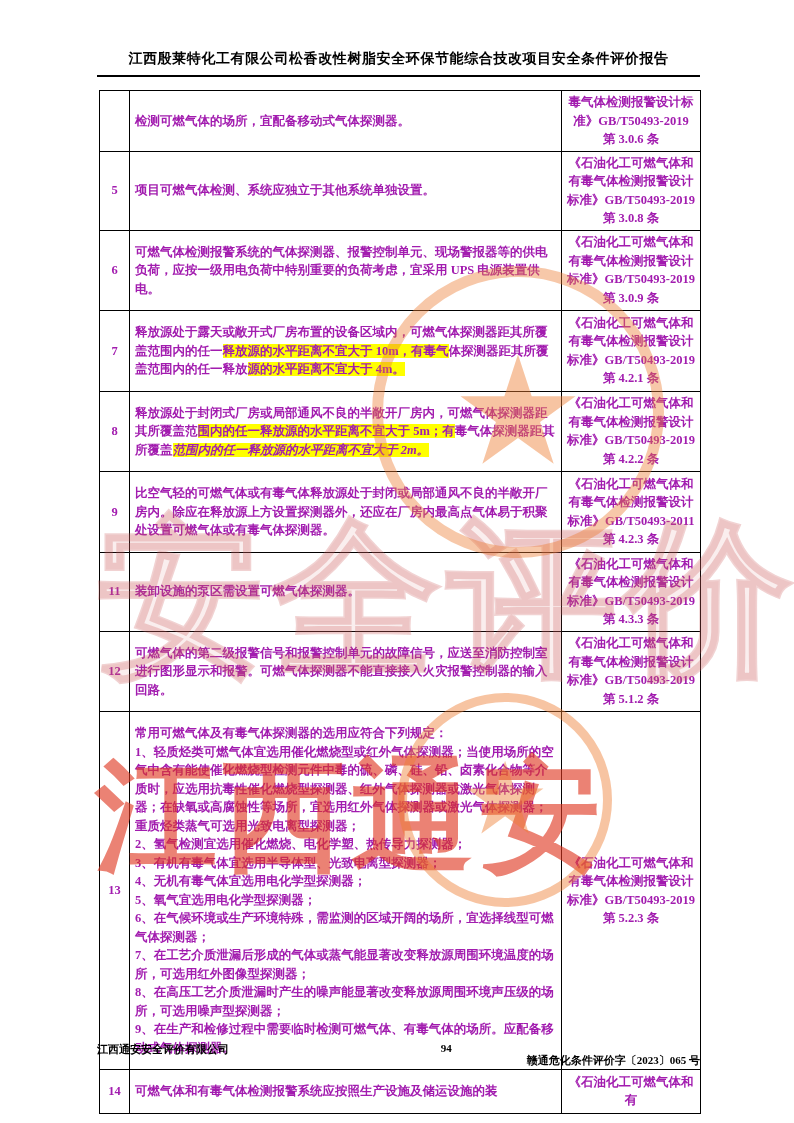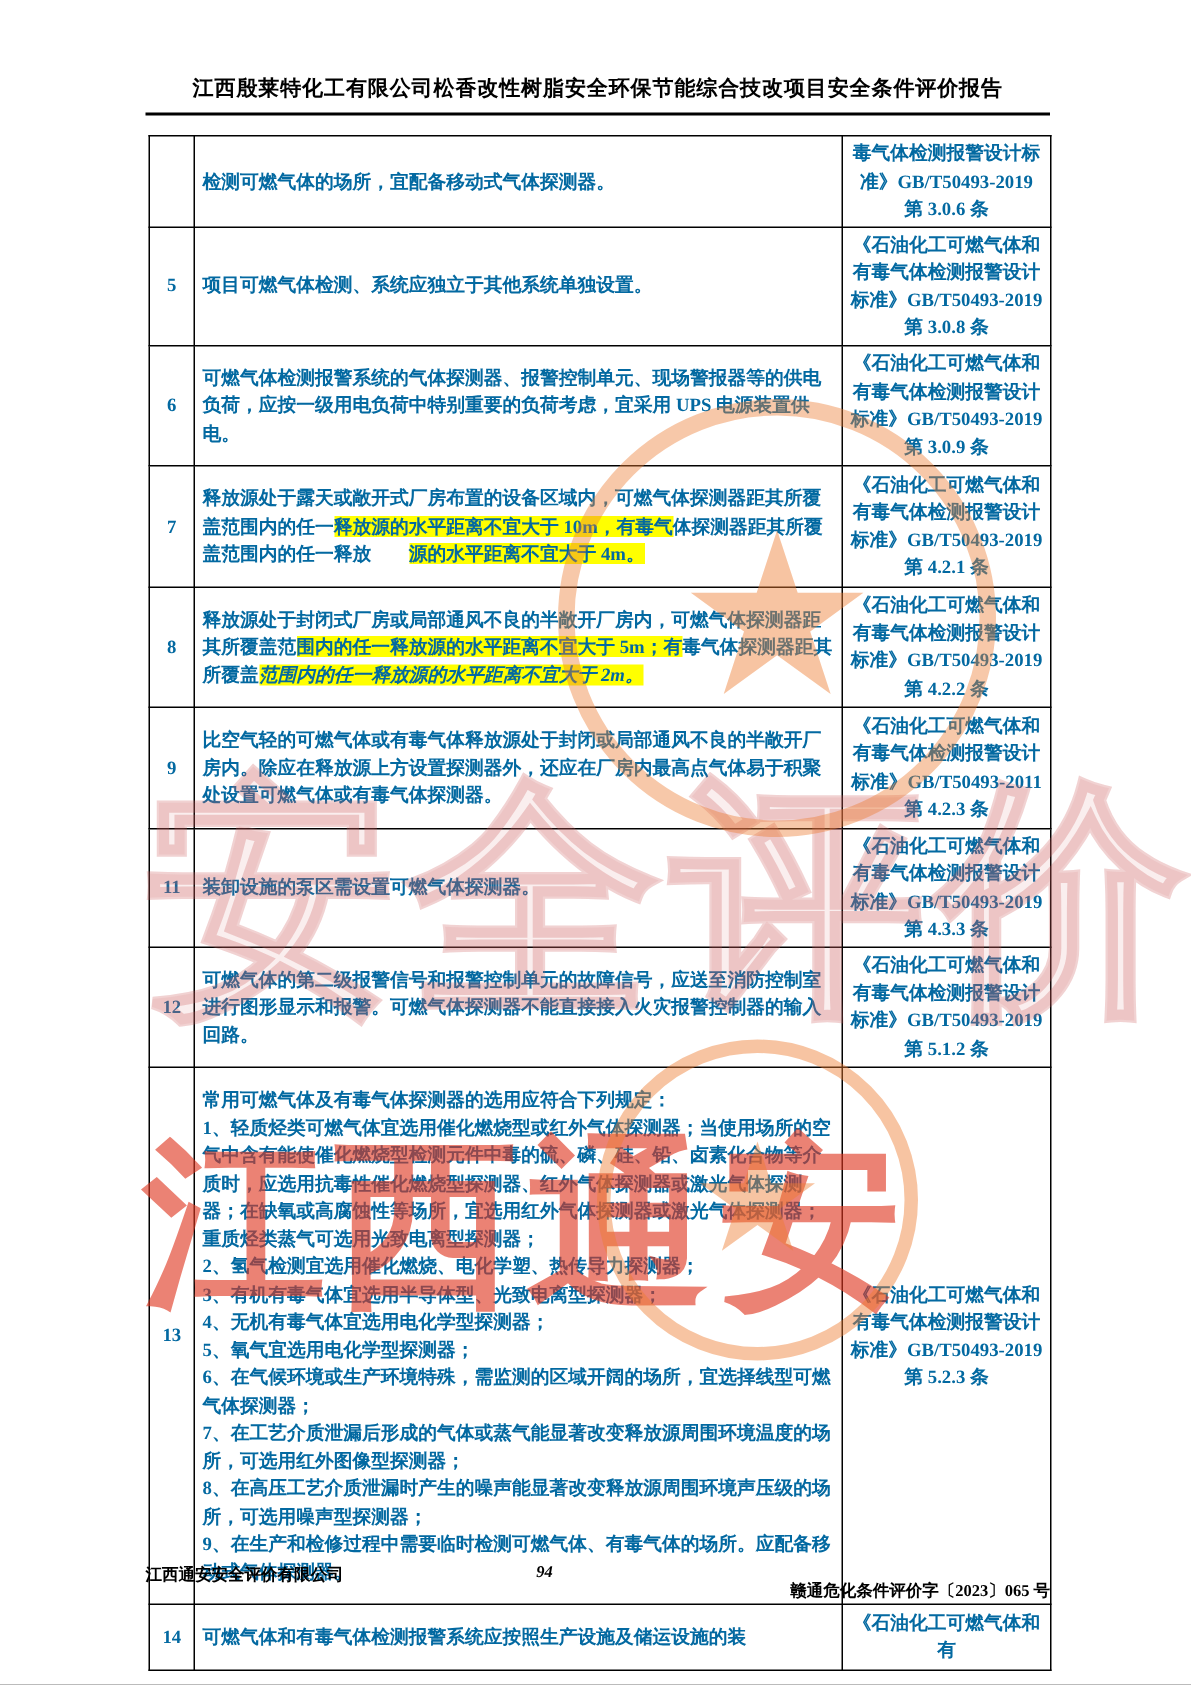--- a/index.html
+++ b/index.html
@@ -10,42 +10,42 @@
     margin:0 auto; overflow:hidden; color:#000;
   }
   
   .header { position:absolute; left:97px; top:50px; width:603px; border-bottom:2px solid #000; padding-bottom:7px; }
   .title { font-size:14px; font-weight:bold; text-align:center; letter-spacing:0.6px; white-space:nowrap; }
   
   table.main-table {
     position:absolute; left:99px; top:90px; width:601px;
     border-collapse:collapse; table-layout:fixed; z-index:1;
   }
-  td { border:1px solid #000; font-size:12.5px; font-weight:bold; line-height:18.5px; vertical-align:middle; color:#0369a1; }
+  td { border:1px solid #000; font-size:12.5px; font-weight:bold; line-height:18.5px; vertical-align:middle; color:#a21caf; }
   td.col-num { text-align:center; padding:2px 1px; }
   td.col-content { padding:12px 5px; white-space:pre-line; text-align:left; }
   td.col-standard { text-align:center; padding:2px 4px; }
   tr:nth-child(1){height:58px}
   tr:nth-child(2){height:76px}
   tr:nth-child(3){height:76px}
   tr:nth-child(4){height:70px}
   tr:nth-child(5){height:72px}
   tr:nth-child(6){height:76px}
   tr:nth-child(7){height:72px}
   tr:nth-child(8){height:74px}
   tr:nth-child(9){height:346px}
   tr:nth-child(10){height:24px}
   .hl { background:#ffff00; }
   
   .footer {
     position:absolute; left:97px; top:1042px; width:603px;
     display:flex; font-size:11px; font-weight:bold; z-index:1;
   }
   .footer .f-left  { flex:1; text-align:left; }
-  .footer .f-mid   { flex:1; text-align:center;font-style:italic; }
+  .footer .f-mid   { flex:1; text-align:right; }
   .footer .f-right { flex:1.4; text-align:right; white-space:nowrap;margin-top:11px; }
   
   .watermarks { position:absolute; inset:0; z-index:3; pointer-events:none; }
   .wm-outline {
     position:absolute; left:96px; top:488px; font-size:168px; font-weight:bold;
     letter-spacing:8px; white-space:nowrap;
     color:rgba(205,92,92,0.10);
     -webkit-text-stroke:3px rgba(205,92,92,0.28);
   }
   .wm-red {
@@ -101,21 +101,21 @@
           <td class="col-content"><span>项目可燃气体检测、系统应独立于其他系统单独设置。</span></td>
           <td class="col-standard">《石油化工可燃气体和有毒气体检测报警设计标准》GB/T50493-2019 第 3.0.8 条</td>
         </tr>
         <tr>
           <td class="col-num">6</td>
           <td class="col-content"><span>可燃气体检测报警系统的气体探测器、报警控制单元、现场警报器等的供电负荷，应按一级用电负荷中特别重要的负荷考虑，宜采用 UPS 电源装置供电。</span></td>
           <td class="col-standard">《石油化工可燃气体和有毒气体检测报警设计标准》GB/T50493-2019 第 3.0.9 条</td>
         </tr>
         <tr>
           <td class="col-num">7</td>
-          <td class="col-content"><span>释放源处于露天或敞开式厂房布置的设备区域内，可燃气体探测器距其所覆盖范围内的任一</span><span class="hl" style="background: rgb(255, 255, 0); margin-top: 34px;">释放源的水平距离不宜大于 10m，有毒气</span><span>体探测器距其所覆盖范围内的任一释放</span><span class="hl" style="background: rgb(255, 255, 0); margin-left: 25px;">源的水平距离不宜大于 4m。</span></td>
+          <td class="col-content"><span>释放源处于露天或敞开式厂房布置的设备区域内，可燃气体探测器距其所覆盖范围内的任一</span><span class="hl" style="background: rgb(255, 255, 0); margin-top: 34px;">释放源的水平距离不宜大于 10m，有毒气</span><span>体探测器距其所覆盖范围内的任一释放</span><span class="hl" style="background: rgb(255, 255, 0);">源的水平距离不宜大于 4m。</span></td>
           <td class="col-standard">《石油化工可燃气体和有毒气体检测报警设计标准》GB/T50493-2019 第 4.2.1 条</td>
         </tr>
         <tr>
           <td class="col-num">8</td>
           <td class="col-content"><span>释放源处于封闭式厂房或局部通风不良的半敞开厂房内，可燃气体探测器距其所覆盖范</span><span class="hl" style="background: rgb(255, 255, 0);">围内的任一释放源的水平距离不宜大于 5m；有</span><span>毒气体探测器距其所覆盖</span><span class="hl" style="background: rgb(255, 255, 0); font-style: italic;">范围内的任一释放源的水平距离不宜大于 2m。</span></td>
           <td class="col-standard">《石油化工可燃气体和有毒气体检测报警设计标准》GB/T50493-2019 第 4.2.2 条</td>
         </tr>
         <tr>
           <td class="col-num">9</td>
           <td class="col-content"><span>比空气轻的可燃气体或有毒气体释放源处于封闭或局部通风不良的半敞开厂房内。除应在释放源上方设置探测器外，还应在厂房内最高点气体易于积聚处设置可燃气体或有毒气体探测器。</span></td>

